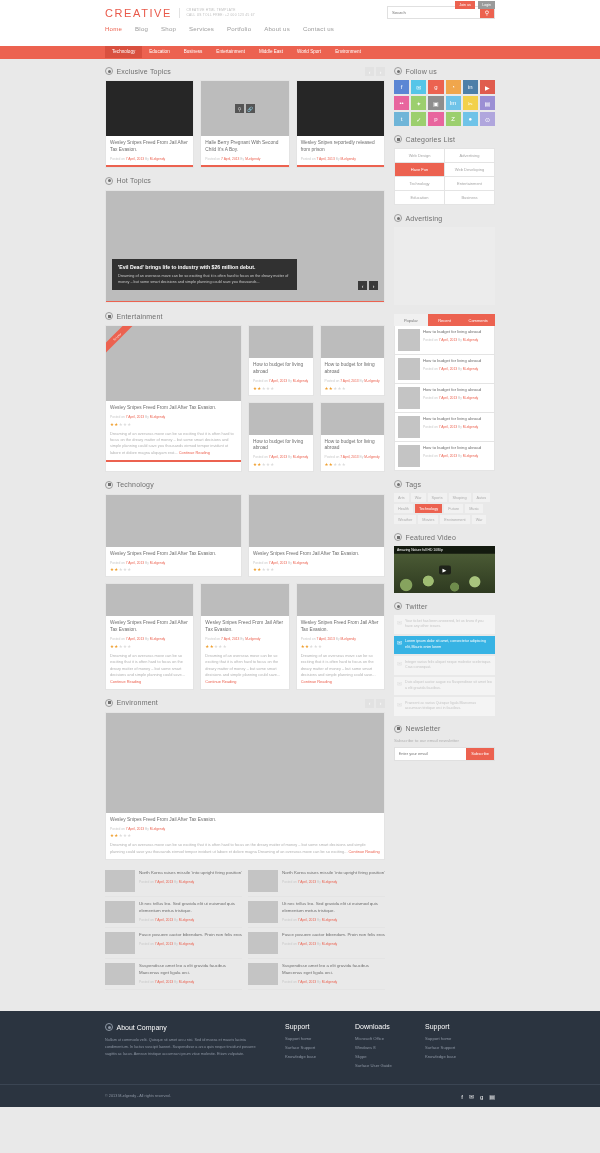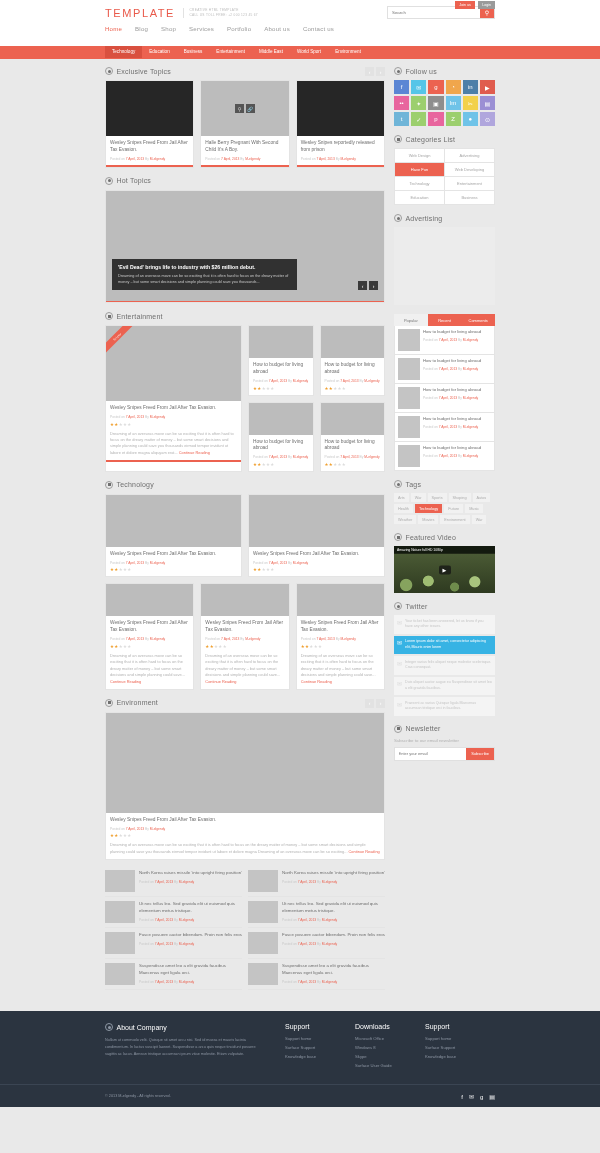--- a/index.html
+++ b/index.html
@@ -143,21 +143,21 @@
   .copy { font-size:3.8px; color:#8c95a2; }
   .fsocial span { color:#fff; font-size:6px; margin-left:6px; cursor:pointer; }
 </style>
 </head>
 <body>
 
 <div class="page">
 
   <div class="topbar">
     <div class="topbar-inner">
-      <span class="logo">TEMPLATE</span>
+      <span class="logo">CREATIVE</span>
       <span class="logo-div">
         <div class="logo-tag">CREATIVE HTML TEMPLATE</div>
         <div class="logo-tag">CALL US TOLL FREE: +2 000 123 45 67</div>
       </span>
       <div class="searchbox">
         <input placeholder="Search" style="">
         <button class="search-btn">⚲</button>
       </div>
       <div class="mainnav" id="mainnav"><a href="#" class="active">Home</a><a href="#" class="">Blog</a><a href="#" class="">Shop</a><a href="#" class="">Services</a><a href="#" class="">Portfolio</a><a href="#" class="">About us</a><a href="#" class="">Contact us</a></div>
       <div class="authbtns">

